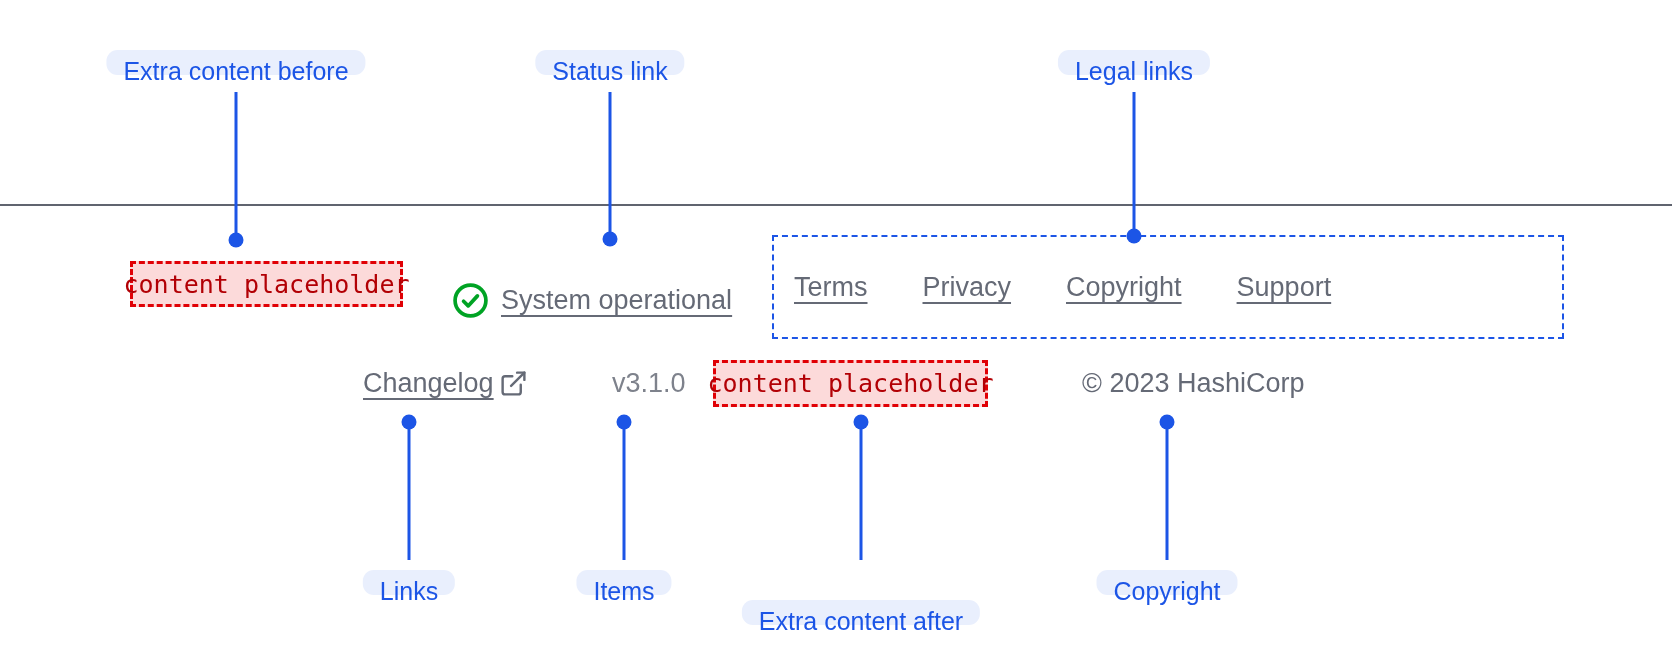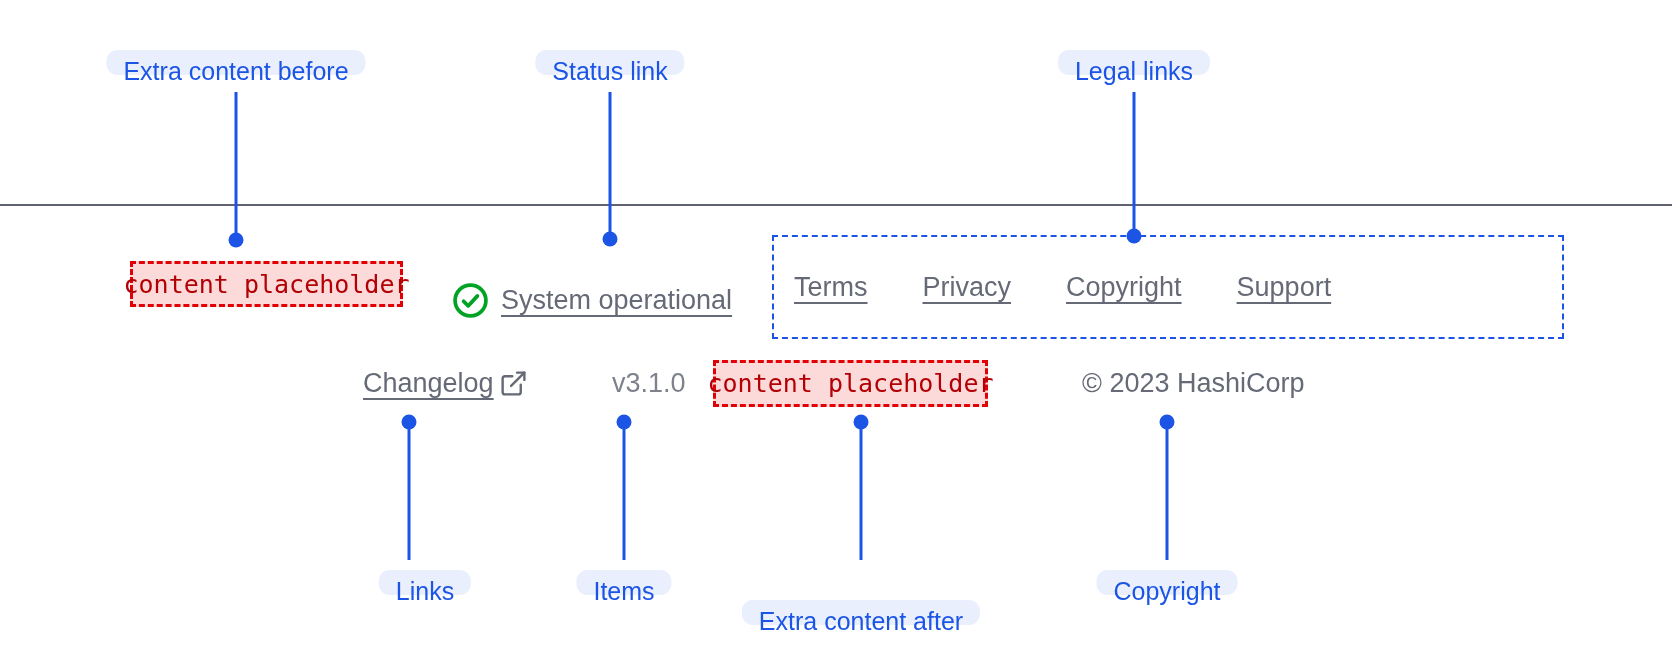--- a/index.html
+++ b/index.html
@@ -95,21 +95,21 @@
   </div>
 
   <div class="hgroup faint-text" style="left:595px; top:362px; height:42px;">v3.1.0</div>
 
   <div class="placeholder" style="left:713px; top:360px; width:275px; height:47px;">content placeholder</div>
 
   <div class="hgroup plain-text" style="left:1082px; top:362px; height:42px;">© 2023 HashiCorp</div>
 
   <div class="dot" style="left:409px; top:422px;"></div>
   <div class="vline" style="left:409px; top:429px; height:131px;"></div>
-  <div class="pill" style="left:409px; top:570px;margin-left:16px;">Links</div>
+  <div class="pill" style="left:409px; top:570px;">Links</div>
 
   <div class="dot" style="left:624px; top:422px;"></div>
   <div class="vline" style="left:624px; top:429px; height:131px;"></div>
   <div class="pill" style="left:624px; top:570px;">Items</div>
 
   <div class="dot" style="left:861px; top:422px;"></div>
   <div class="vline" style="left:861px; top:429px; height:131px;"></div>
   <div class="pill" style="left:861px; top:600px;">Extra content after</div>
 
   <div class="dot" style="left:1167px; top:422px;"></div>

